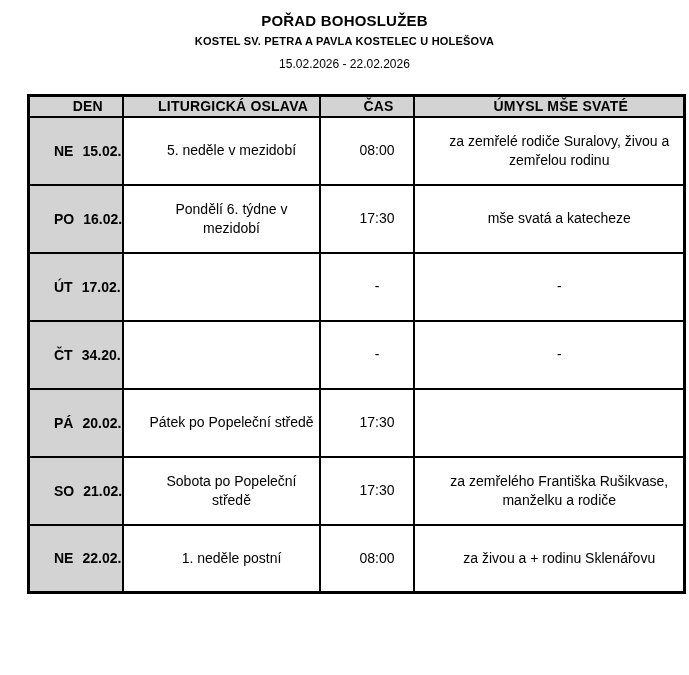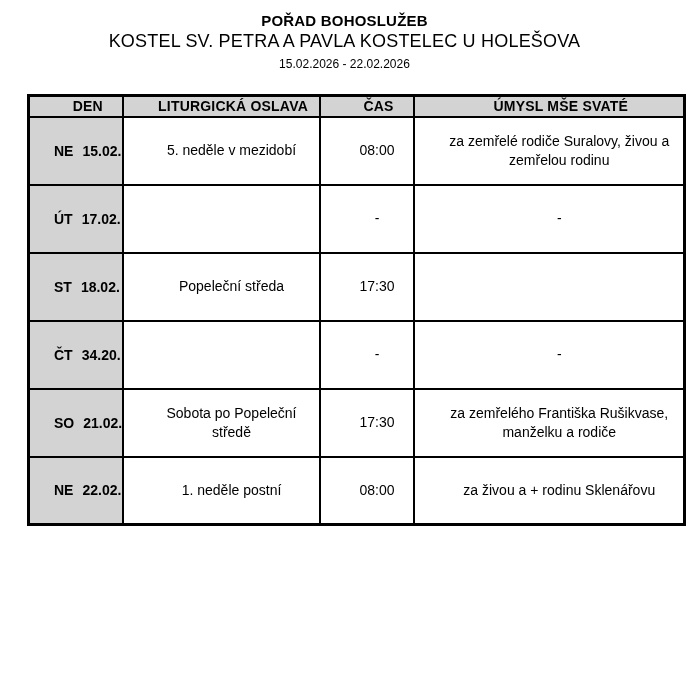--- a/index.html
+++ b/index.html
@@ -15,22 +15,22 @@
     text-align: center;
     padding-top: 10px;
   }
   .title-main {
     font-size: 15px;
     font-weight: bold;
     line-height: 21px;
     letter-spacing: 0.2px;
   }
   .title-sub {
-    font-size: 18px;
-    font-weight: normal;
+    font-size: 11px;
+    font-weight: bold;
     line-height: 21px;
     letter-spacing: 0.2px;
   }
   .title-dates {
     font-size: 12px;
     font-weight: normal;
     line-height: 21px;
     margin-top: 2px;
   }
   table.schedule {
@@ -102,48 +102,57 @@
   <tr>
     <td class="day-cell">
       <span class="day-abbr">NE</span><span class="day-date">15.02.</span>
     </td>
     <td class="text-cell">5. neděle v mezidobí</td>
     <td class="text-cell">08:00</td>
     <td class="text-cell">za zemřelé rodiče Suralovy, živou a
 zemřelou rodinu</td>
   </tr>
 
+  <tr>
+    <td class="day-cell">
+      <span class="day-abbr">PO</span><span class="day-date">16.02.</span>
+    </td>
+    <td class="text-cell">Pondělí 6. týdne v
+mezidobí</td>
+    <td class="text-cell">17:30</td>
+    <td class="text-cell">mše svatá a katecheze</td>
+  </tr>
 
   <tr>
     <td class="day-cell">
       <span class="day-abbr">ÚT</span><span class="day-date">17.02.</span>
     </td>
     <td class="text-cell"></td>
     <td class="text-cell">-</td>
     <td class="text-cell">-</td>
   </tr>
 
-  <tr>
-    <td class="day-cell">
-      <span class="day-abbr">ST</span><span class="day-date">18.02.</span>
-    </td>
-    <td class="text-cell">Popeleční středa</td>
-    <td class="text-cell">17:30</td>
-    <td class="text-cell"></td>
-  </tr>
 
   <tr>
     <td class="day-cell">
       <span class="day-abbr">ČT</span><span class="day-date">34.20.</span>
     </td>
     <td class="text-cell"></td>
     <td class="text-cell">-</td>
     <td class="text-cell">-</td>
   </tr>
 
+  <tr>
+    <td class="day-cell">
+      <span class="day-abbr">PÁ</span><span class="day-date">20.02.</span>
+    </td>
+    <td class="text-cell">Pátek po Popeleční středě</td>
+    <td class="text-cell">17:30</td>
+    <td class="text-cell"></td>
+  </tr>
 
   <tr>
     <td class="day-cell">
       <span class="day-abbr">SO</span><span class="day-date">21.02.</span>
     </td>
     <td class="text-cell">Sobota po Popeleční
 středě</td>
     <td class="text-cell">17:30</td>
     <td class="text-cell">za zemřelého Františka Rušikvase,
 manželku a rodiče</td>

